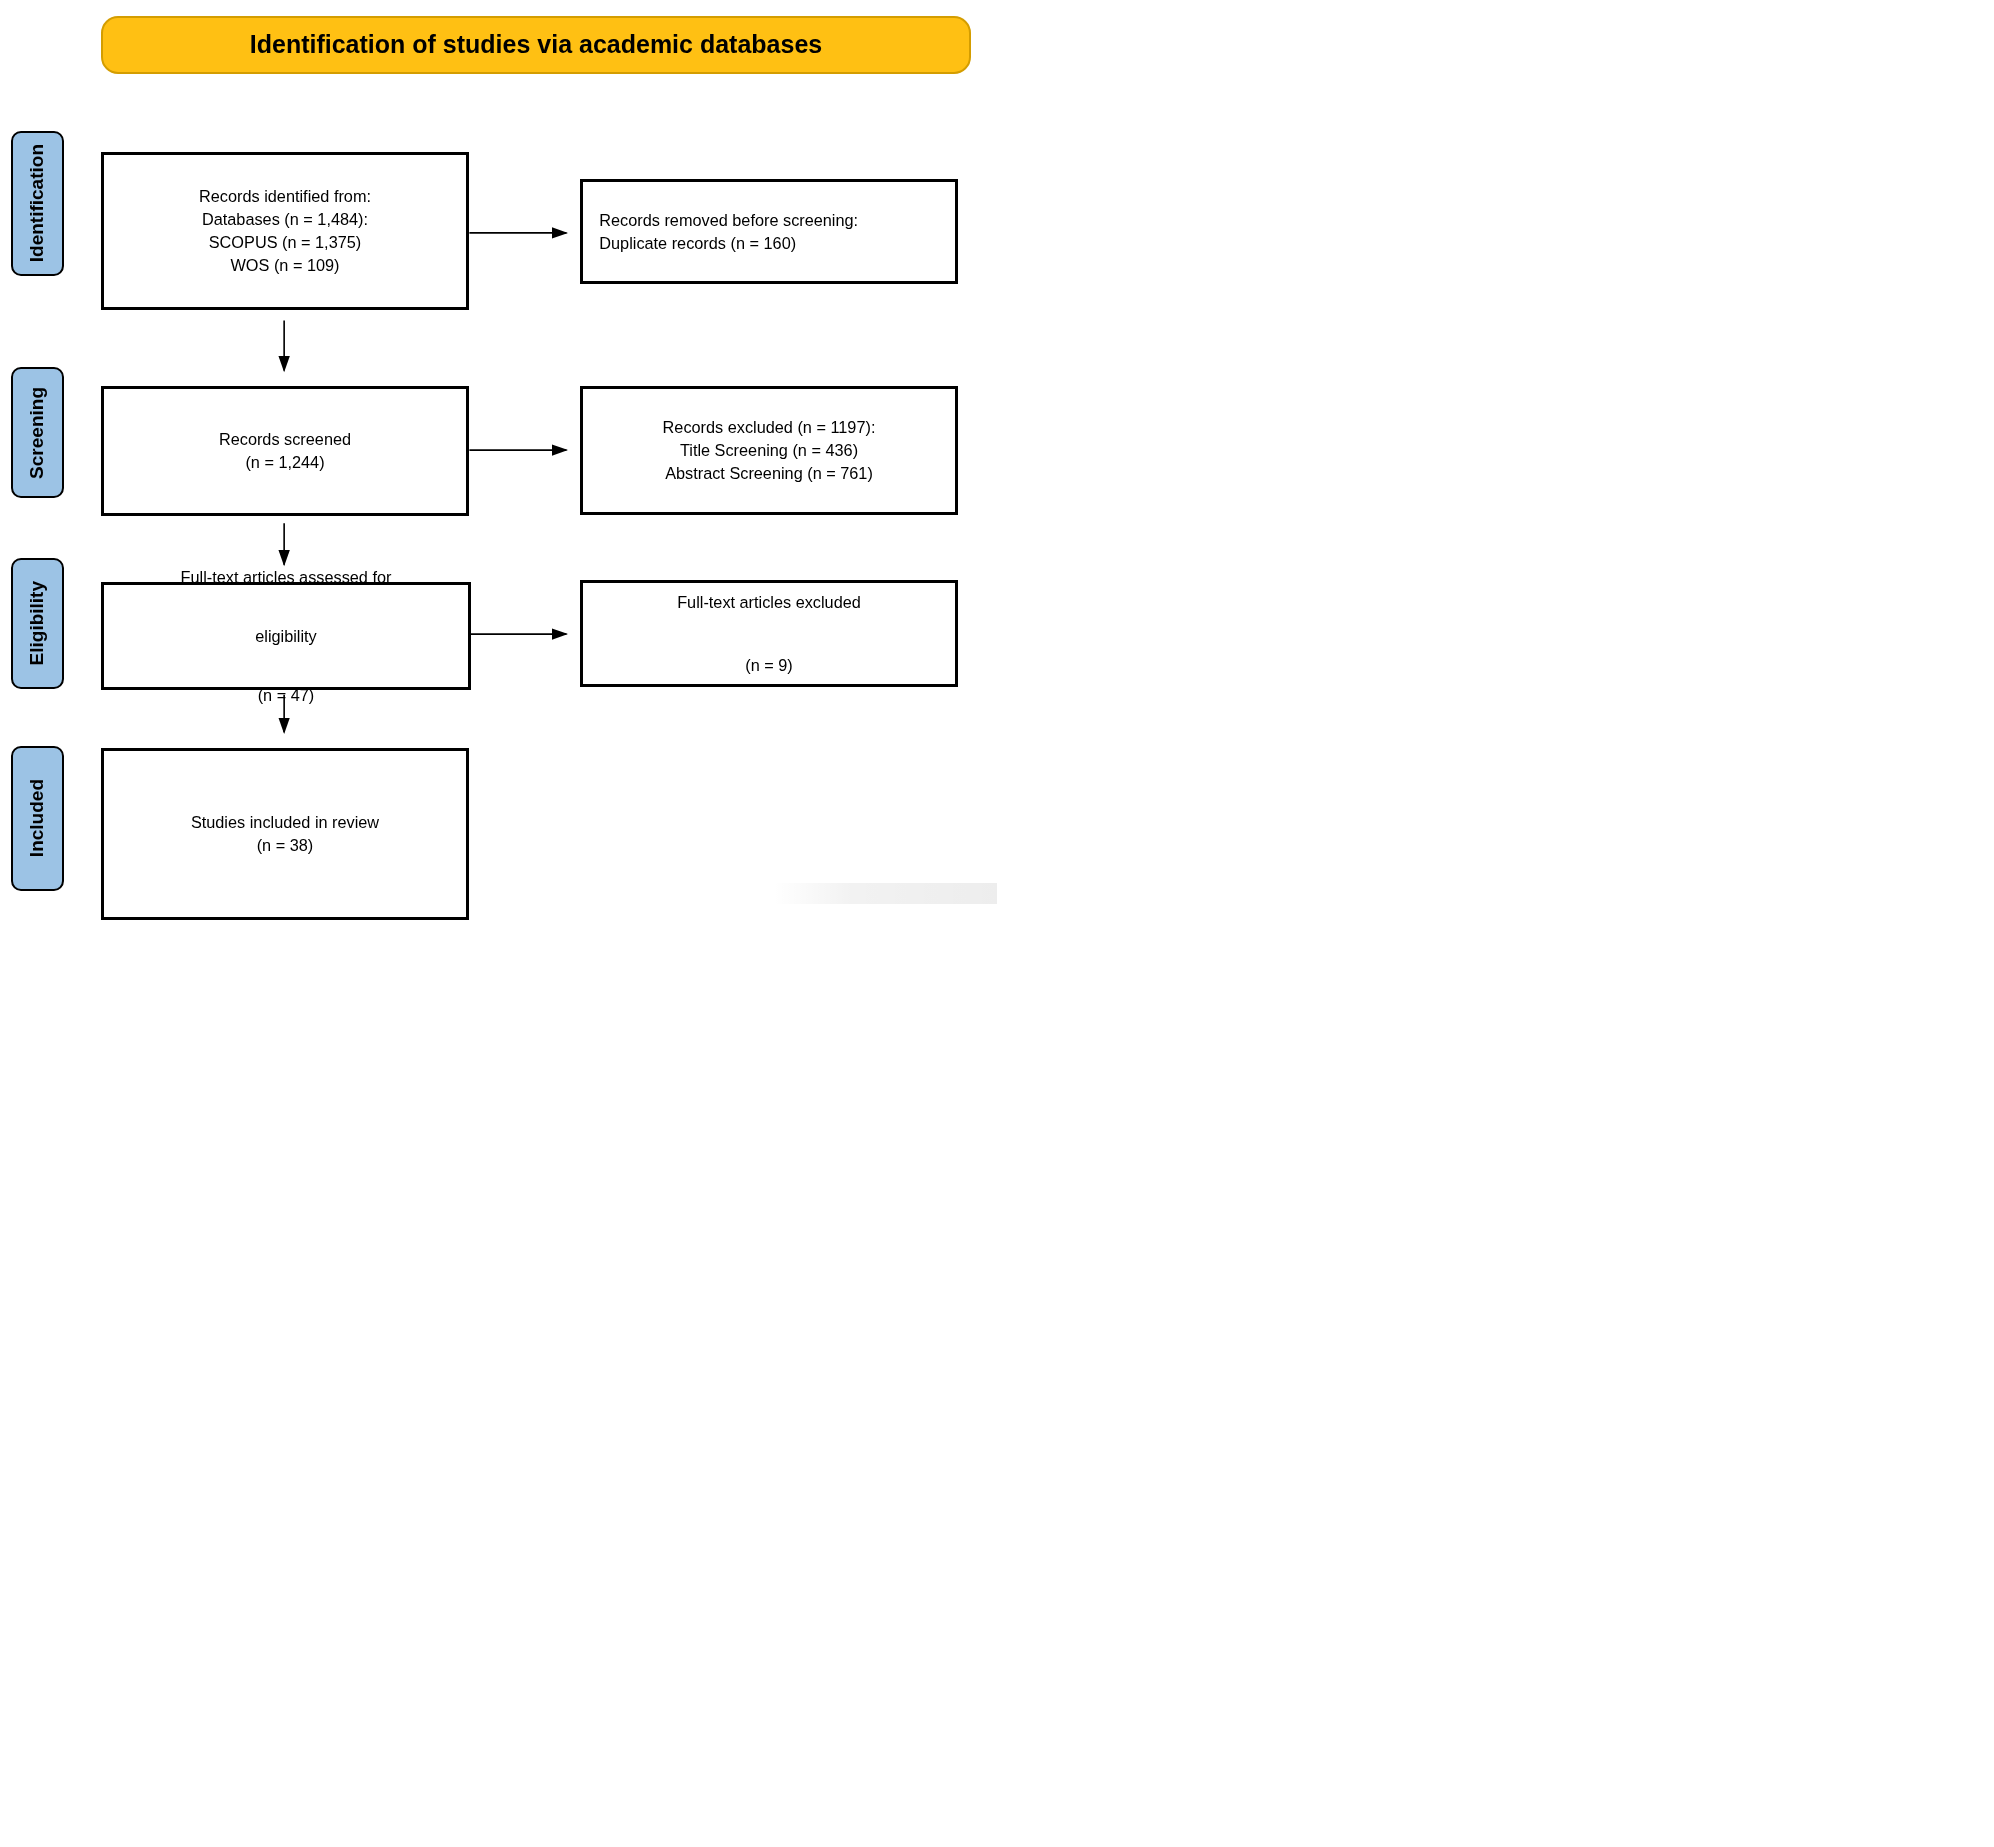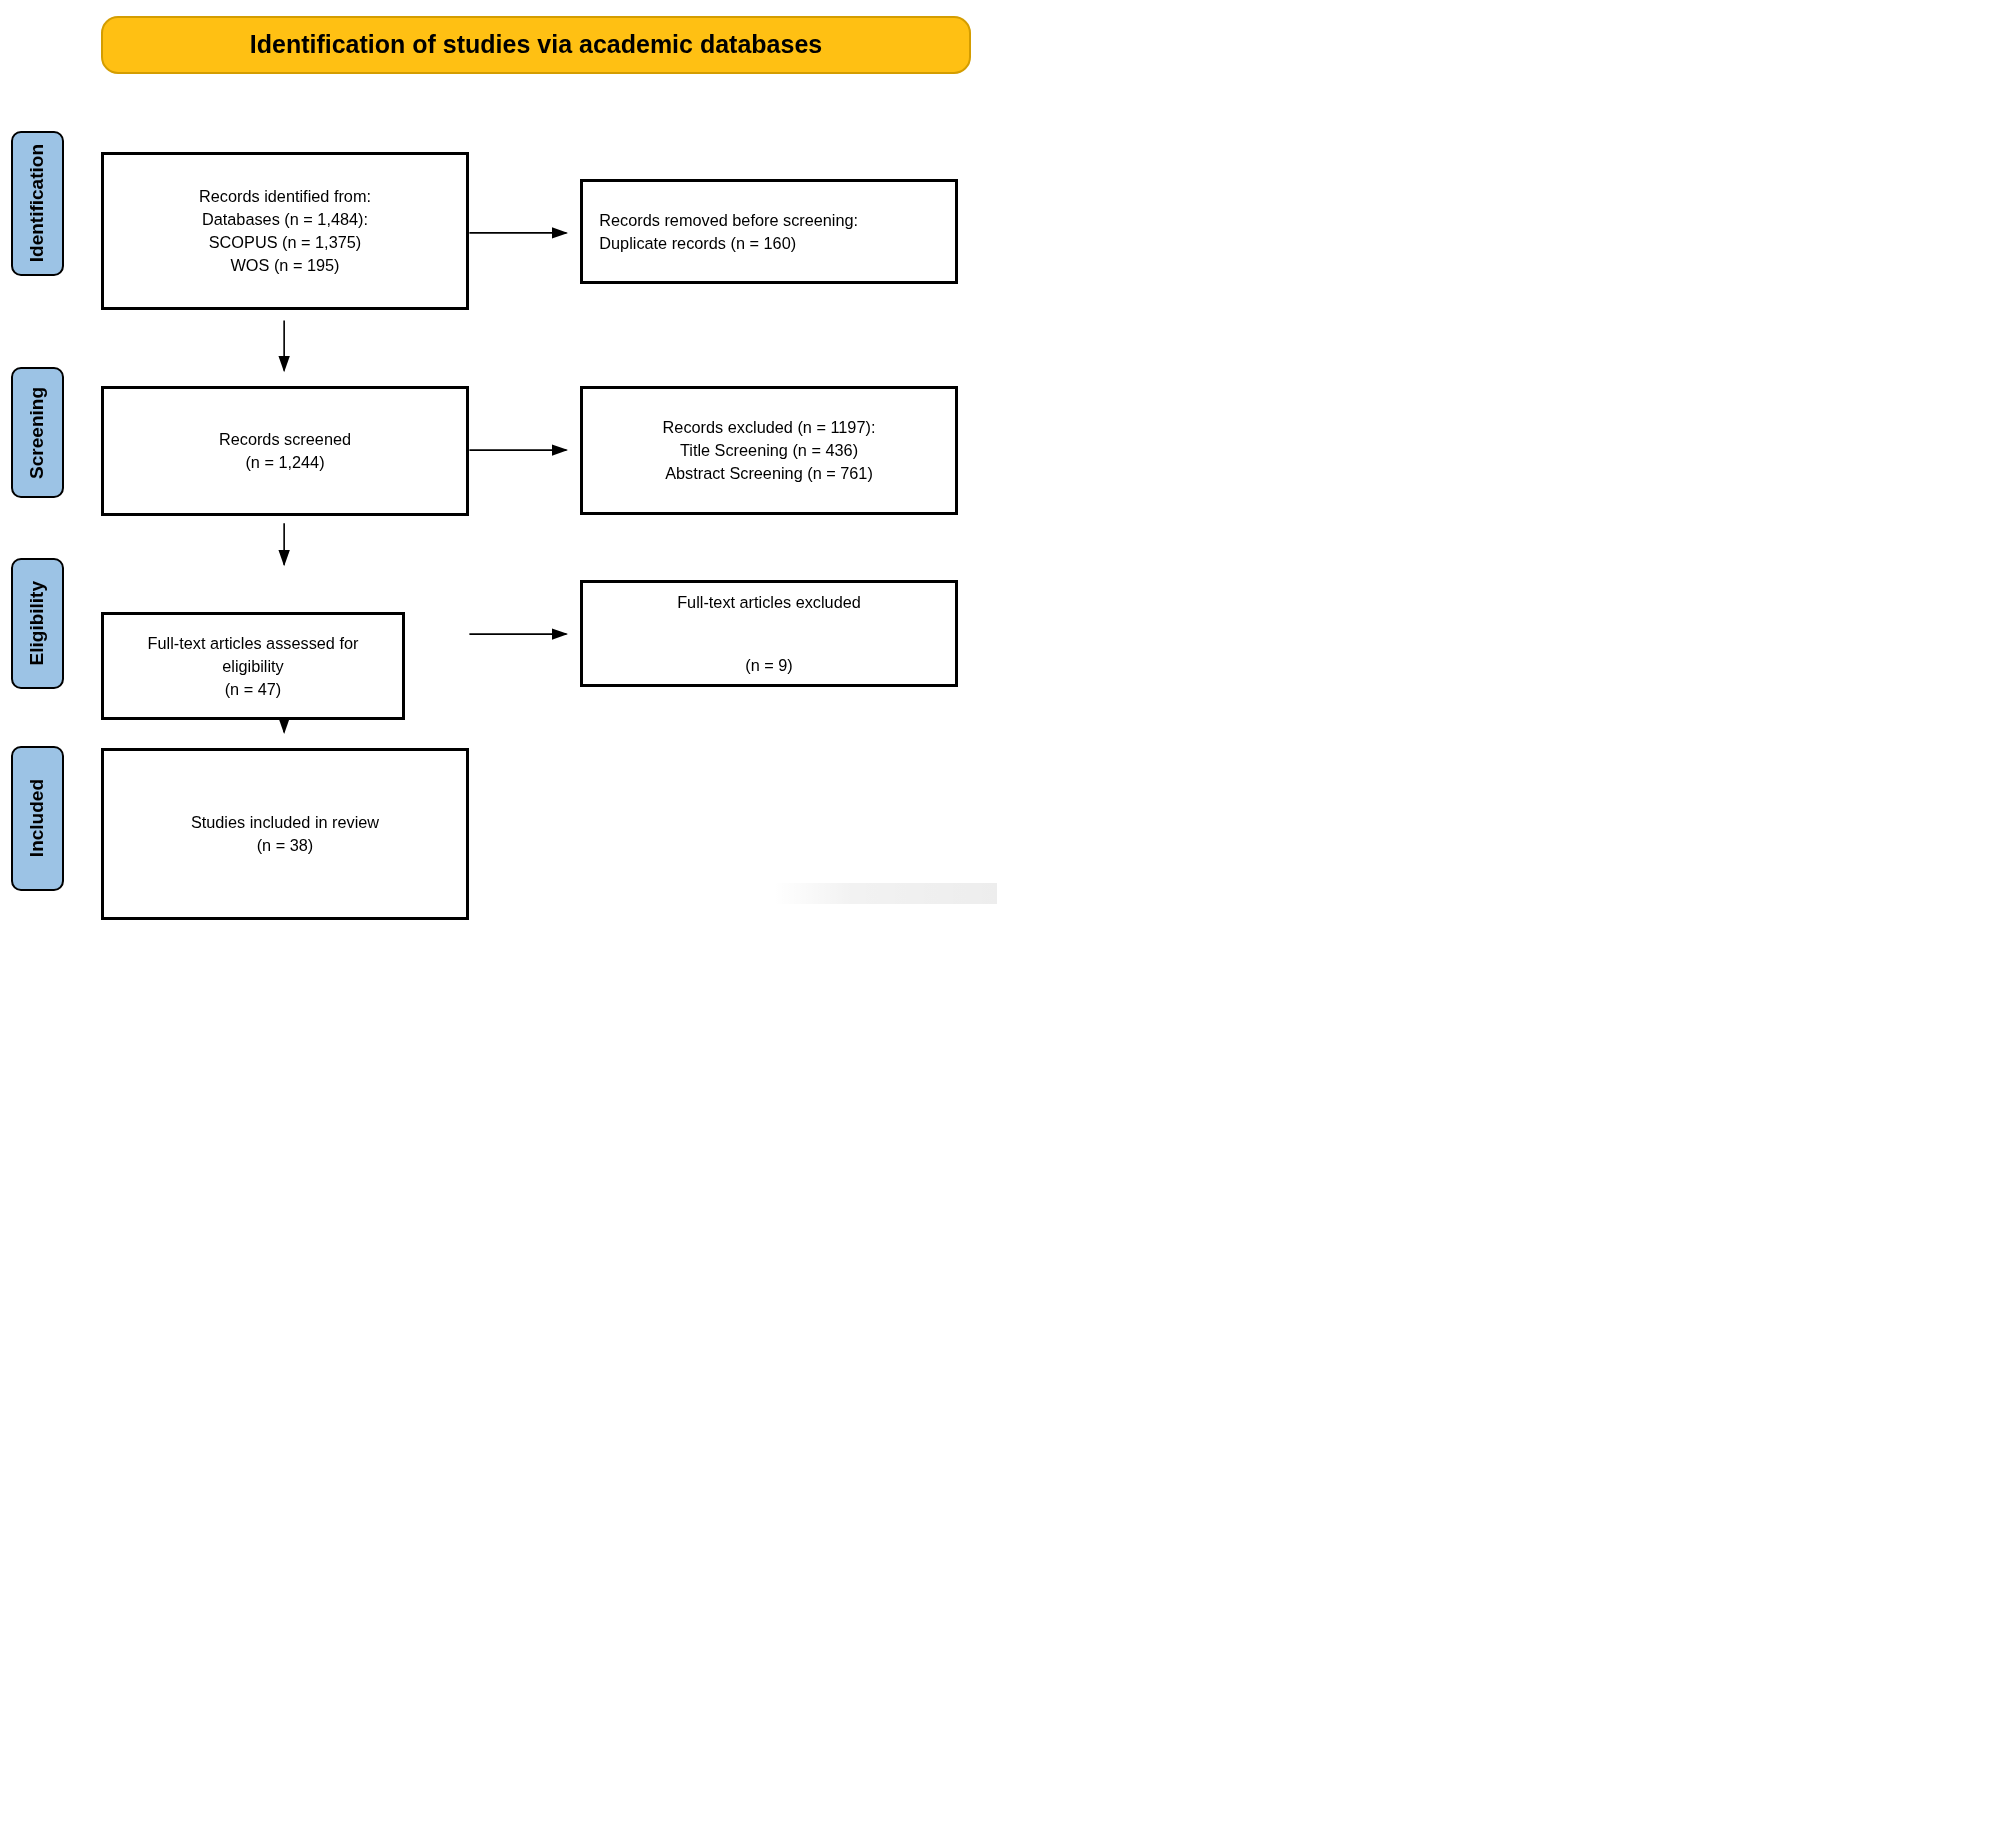--- a/index.html
+++ b/index.html
@@ -56,21 +56,21 @@
     box-sizing:border-box;
     display:flex;flex-direction:column;justify-content:center;align-items:center;
     font-size:16.3px;line-height:23px;
     text-align:center;
   }
   .fbox.left-align{align-items:flex-start;text-align:left;padding-left:16.3px;padding-right:18px;}
   .box-identified{left:101px;top:152px;width:368px;height:158px;}
   .box-removed{left:580px;top:179px;width:378px;height:105px;}
   .box-screened{left:101px;top:386px;width:368px;height:130px;}
   .box-excluded{left:580px;top:386px;width:378px;height:129px;}
-  .box-fulltext{left:101px;top:612px;width:304px;height:108px;}
+  .box-fulltext{left:101px;top:582px;width:370px;height:108px;gap:36px;}
   .box-fulltext-excluded{left:580px;top:580px;width:378px;height:107px;gap:40px;}
   .box-included-studies{left:101px;top:748px;width:368px;height:172px;}
   .artifact{
     position:absolute;left:773px;top:883px;width:224px;height:21px;
     background:linear-gradient(to right, rgba(0,0,0,0) 0%, rgba(0,0,0,0.05) 35%, rgba(0,0,0,0.07) 100%);
     pointer-events:none;
   }
 </style>
 </head>
 <body>
@@ -103,21 +103,21 @@
     <span>Eligibility</span>
   </div>
   <div class="stage included">
     <span>Included</span>
   </div>
 
   <div class="fbox box-identified">
     <div>Records identified from:</div>
     <div>Databases (n = 1,484):</div>
     <div>SCOPUS (n = 1,375)</div>
-    <div>WOS (n = 195)</div>
+    <div>WOS (n = 109)</div>
   </div>
 
   <div class="fbox box-removed left-align">
     <div>Records removed before screening:</div>
     <div>Duplicate records (n = 160)</div>
   </div>
 
   <div class="fbox box-screened">
     <div>Records screened</div>
     <div>(n = 1,244)</div>

